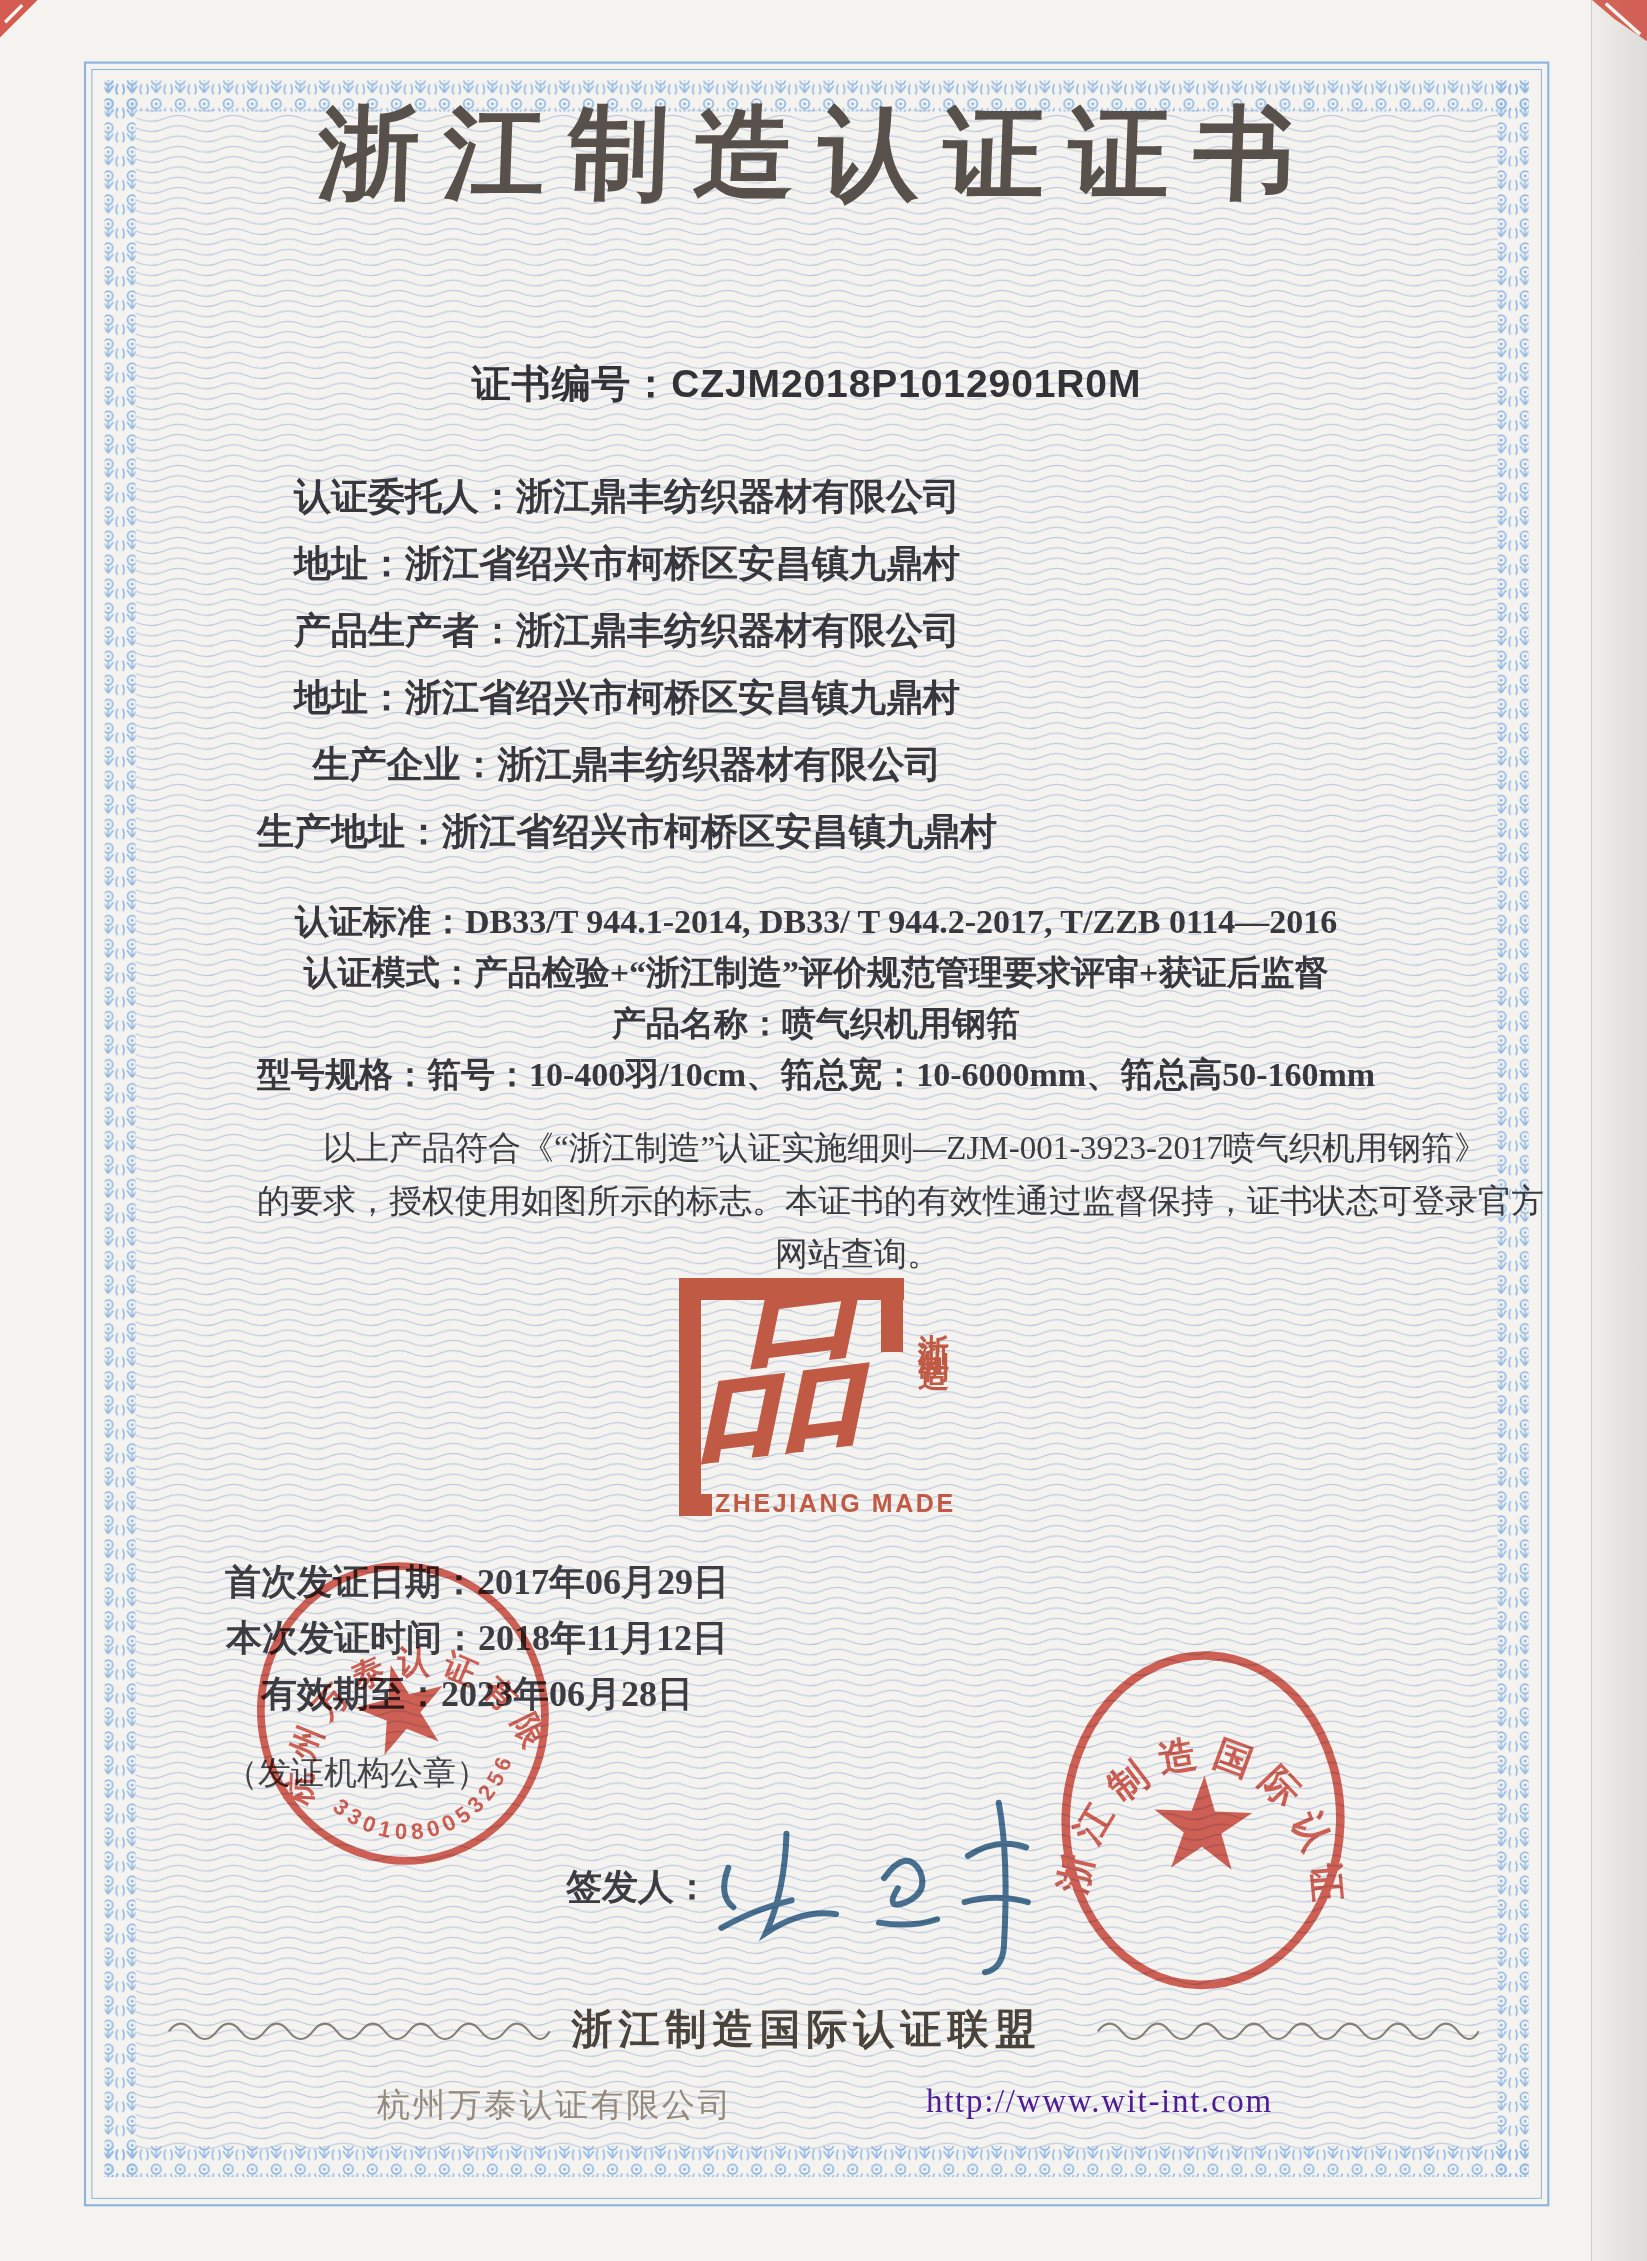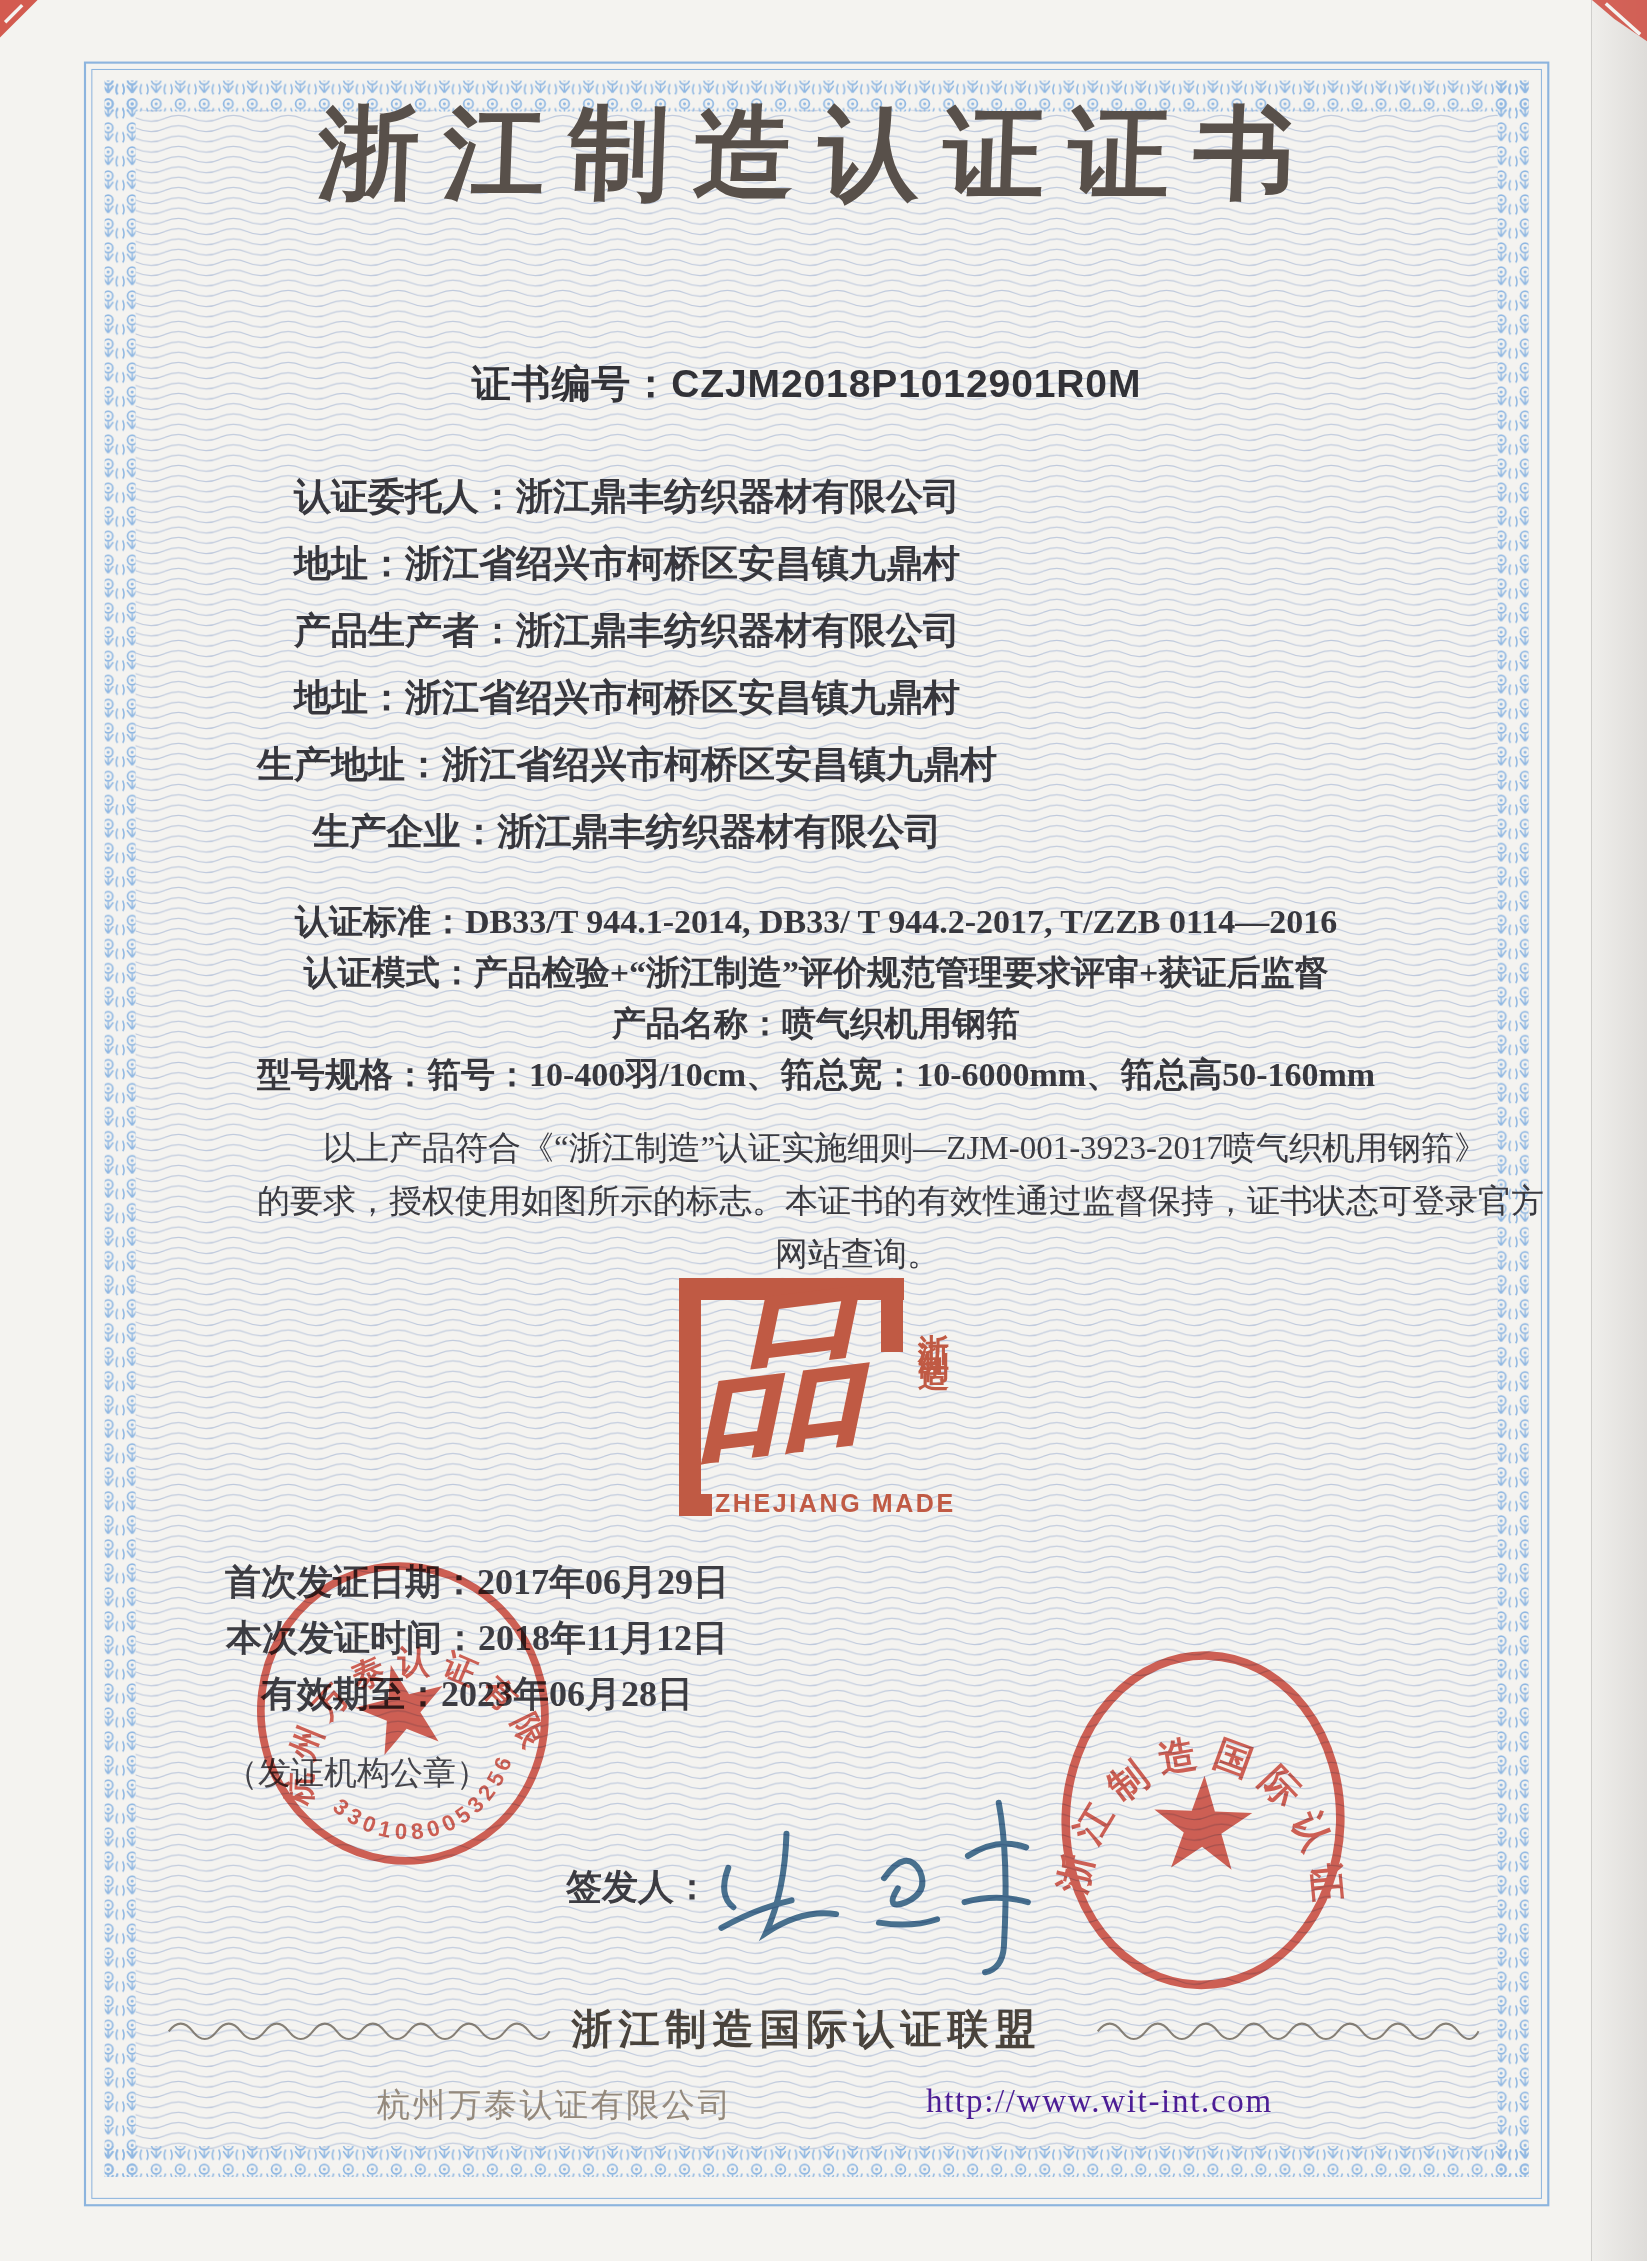--- a/index.html
+++ b/index.html
@@ -112,22 +112,22 @@
 
 <div class="abs cert-number nowrap">
   <span>证书编号：</span><span>CZJM2018P1012901R0M</span>
 </div>
 
 <div class="abs info-block">
   <span class="row nowrap"><span>认证委托人：</span><span>浙江鼎丰纺织器材有限公司</span></span>
   <span class="row nowrap"><span>地址：</span><span>浙江省绍兴市柯桥区安昌镇九鼎村</span></span>
   <span class="row nowrap"><span>产品生产者：</span><span>浙江鼎丰纺织器材有限公司</span></span>
   <span class="row nowrap"><span>地址：</span><span>浙江省绍兴市柯桥区安昌镇九鼎村</span></span>
+  <span class="row nowrap"><span>生产企业：</span><span>浙江鼎丰纺织器材有限公司</span></span>
   <span class="row nowrap"><span>生产地址：</span><span>浙江省绍兴市柯桥区安昌镇九鼎村</span></span>
-  <span class="row nowrap"><span>生产企业：</span><span>浙江鼎丰纺织器材有限公司</span></span>
 </div>
 
 <div class="abs spec-block">
   <span class="row nowrap"><span>认证标准：</span><span>DB33/T 944.1-2014, DB33/ T 944.2-2017, T/ZZB 0114—2016</span></span>
   <span class="row nowrap"><span>认证模式：</span><span>产品检验+“浙江制造”评价规范管理要求评审+获证后监督</span></span>
   <span class="row nowrap"><span>产品名称：</span><span>喷气织机用钢筘</span></span>
   <span class="row nowrap"><span>型号规格：</span><span>筘号：10-400羽/10cm、筘总宽：10-6000mm、筘总高50-160mm</span></span>
 </div>
 
 <div class="abs statement">

